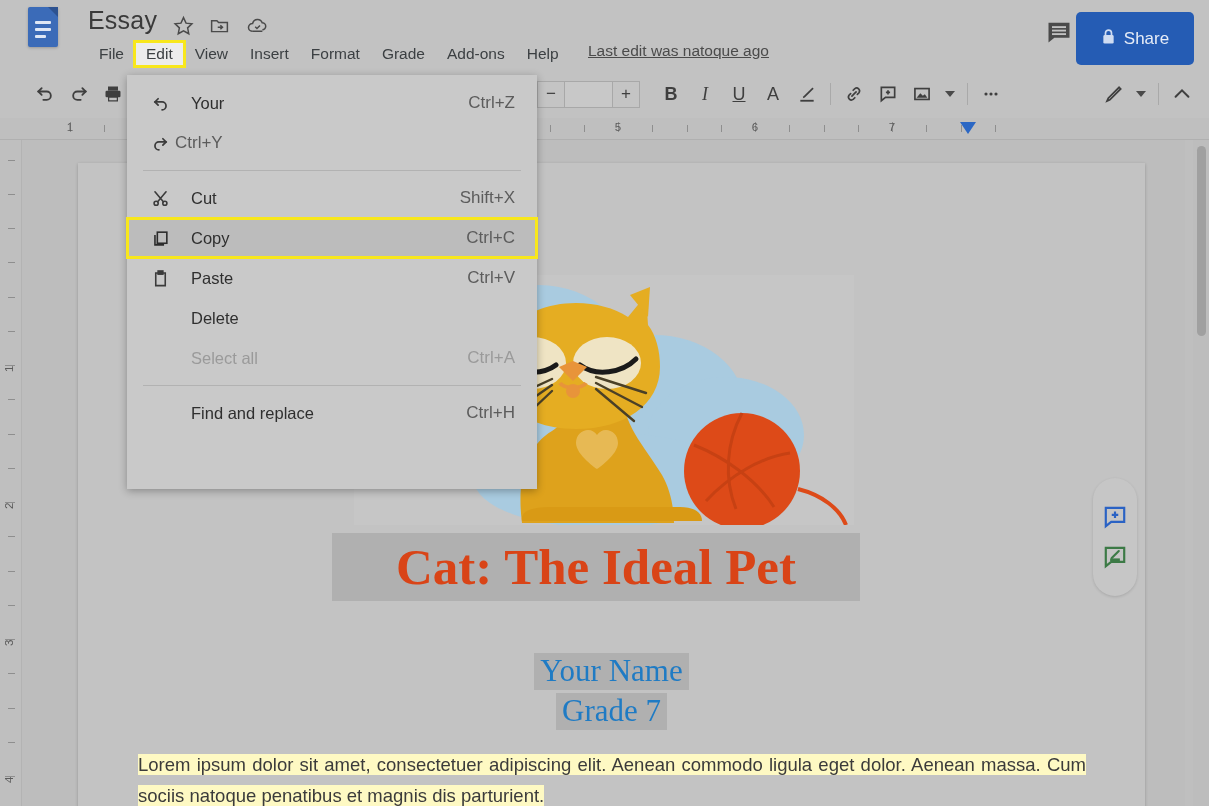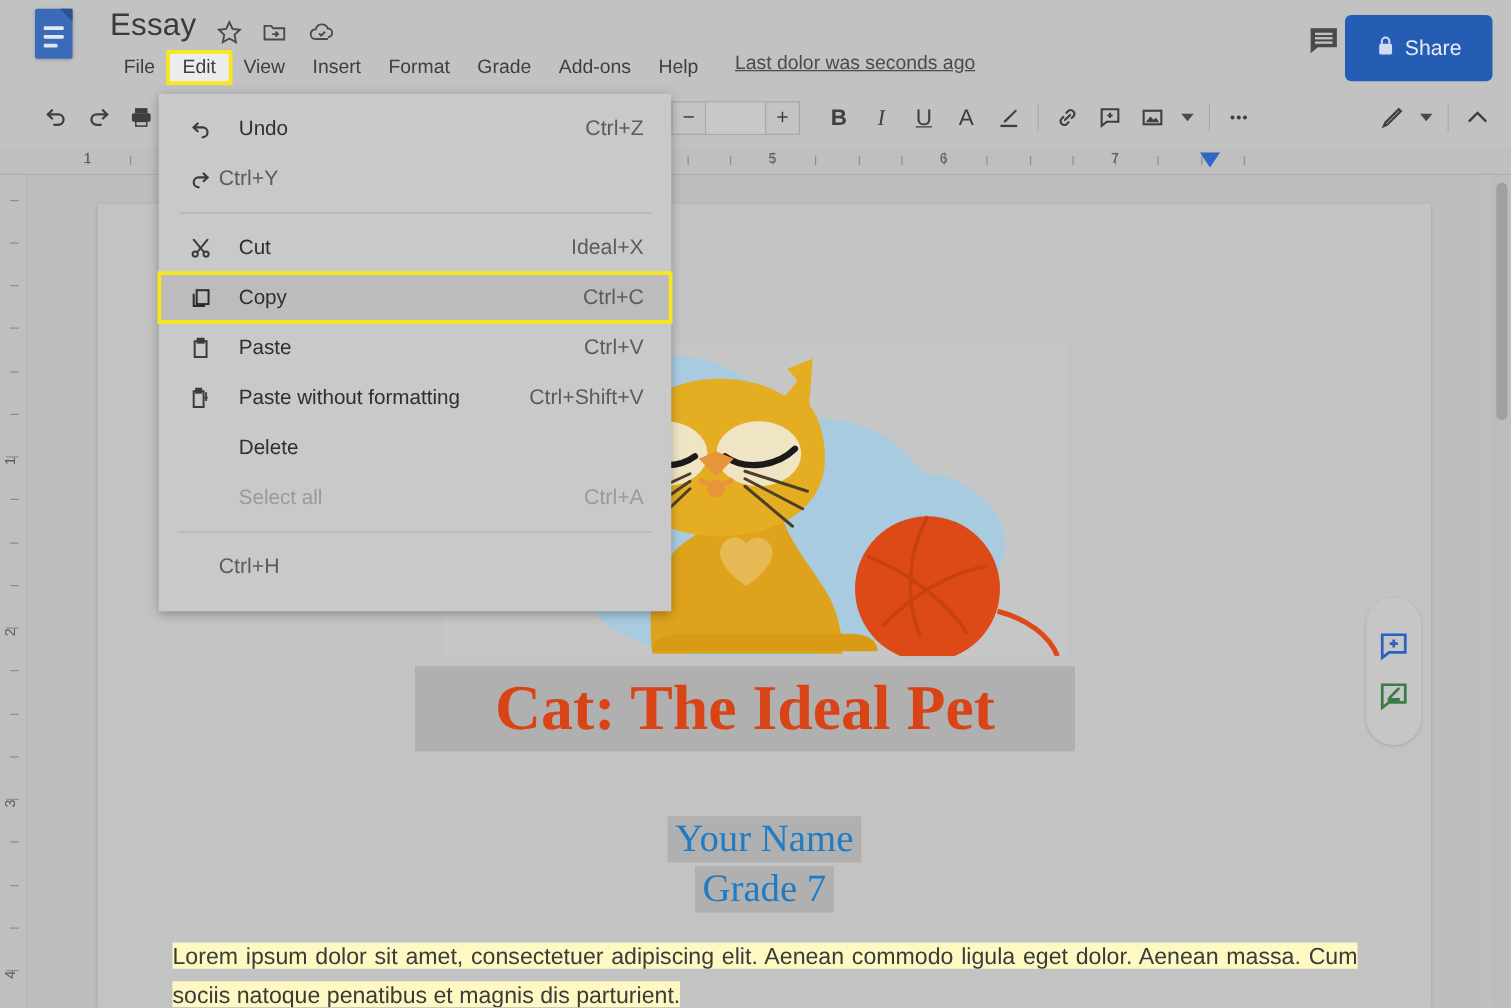--- a/index.html
+++ b/index.html
@@ -347,21 +347,21 @@
       <div class="menu-item">File</div>
       <div class="menu-item hl">Edit</div>
       <div class="menu-item">View</div>
       <div class="menu-item">Insert</div>
       <div class="menu-item">Format</div>
       <div class="menu-item">Grade</div>
       <div class="menu-item">Add-ons</div>
       <div class="menu-item">Help</div>
     </div>
 
-    <div class="last-edit">Last dolor was seconds ago</div>
+    <div class="last-edit">Last edit was natoque ago</div>
 
     <div class="comment-hist-icon">
       <svg width="28" height="28" viewBox="0 0 24 24" fill="#4a4a4a">
         <path d="M3 4h18v13H8l-5 4z"></path>
         <rect x="6" y="7" width="12" height="1.6" fill="#c2c2c2"></rect>
         <rect x="6" y="10" width="12" height="1.6" fill="#c2c2c2"></rect>
         <rect x="6" y="13" width="12" height="1.6" fill="#c2c2c2"></rect>
       </svg>
     </div>
 
@@ -663,21 +663,21 @@
 
   <div class="menu-pop">
 
     <div class="mrow">
       <span class="mi">
         <svg width="19" height="19" viewBox="0 0 24 24" fill="none" stroke="#3b3b3b" stroke-width="2.2" stroke-linecap="round">
           <path d="M5 10h9a5 5 0 0 1 0 10"></path>
             <path d="M9 6 5 10l4 4"></path>
         </svg>
       </span>
-      <span class="mlabel">Undo</span>
+      <span class="mlabel">Your</span>
       <span class="mkey">Ctrl+Z</span>
     </div>
 
     <div class="mrow">
       <span class="mi">
         <svg width="19" height="19" viewBox="0 0 24 24" fill="none" stroke="#3b3b3b" stroke-width="2.2" stroke-linecap="round">
           <path d="M19 10h-9a5 5 0 0 0 0 10"></path>
             <path d="M15 6l4 4-4 4"></path>
         </svg>
       </span>
@@ -688,21 +688,21 @@
 
     <div class="mrow">
       <span class="mi">
         <svg width="19" height="19" viewBox="0 0 24 24" fill="none" stroke="#3b3b3b" stroke-width="2" stroke-linecap="round">
           <circle cx="6.5" cy="18" r="2.6"></circle>
             <circle cx="17.5" cy="18" r="2.6"></circle>
           <path d="M8.4 16.2 19 3.5M15.6 16.2 5 3.5"></path>
         </svg>
       </span>
       <span class="mlabel">Cut</span>
-      <span class="mkey">Ideal+X</span>
+      <span class="mkey">Shift+X</span>
     </div>
 
     <div class="mrow active hl-box">
       <span class="mi">
         <svg width="19" height="19" viewBox="0 0 24 24" fill="none" stroke="#2b2b2b" stroke-width="2">
           <rect x="8" y="4" width="12" height="14"></rect>
           <path d="M5 7.5v12.5h11.5"></path>
         </svg>
       </span>
       <span class="mlabel">Copy</span>
@@ -713,45 +713,35 @@
       <span class="mi">
         <svg width="19" height="19" viewBox="0 0 24 24" fill="none" stroke="#3b3b3b" stroke-width="2">
           <path d="M6 5h12v16H6z"></path>
           <rect x="9" y="2.5" width="6" height="4" fill="#3b3b3b"></rect>
         </svg>
       </span>
       <span class="mlabel">Paste</span>
       <span class="mkey">Ctrl+V</span>
     </div>
 
-    <div class="mrow">
-      <span class="mi">
-        <svg width="19" height="19" viewBox="0 0 24 24" fill="none" stroke="#3b3b3b" stroke-width="2">
-          <path d="M5 5h10v16H5z"></path>
-          <rect x="7.5" y="2.5" width="5" height="4" fill="#3b3b3b"></rect>
-          <path d="M17.5 6v9M15.8 11.5h3.4" stroke-width="1.8"></path>
-        </svg>
-      </span>
-      <span class="mlabel">Paste without formatting</span>
-      <span class="mkey">Ctrl+Shift+V</span>
-    </div>
 
     <div class="mrow">
       <span class="mi"></span>
       <span class="mlabel">Delete</span>
       <span class="mkey"></span>
     </div>
 
     <div class="mrow disabled">
       <span class="mi"></span>
       <span class="mlabel">Select all</span>
       <span class="mkey">Ctrl+A</span>
     </div>
 
     <div class="msep"></div>
 
     <div class="mrow">
       <span class="mi"></span>
+      <span class="mlabel">Find and replace</span>
       <span class="mkey">Ctrl+H</span>
     </div>
   </div>
 
 </div>
 
 </body></html>

